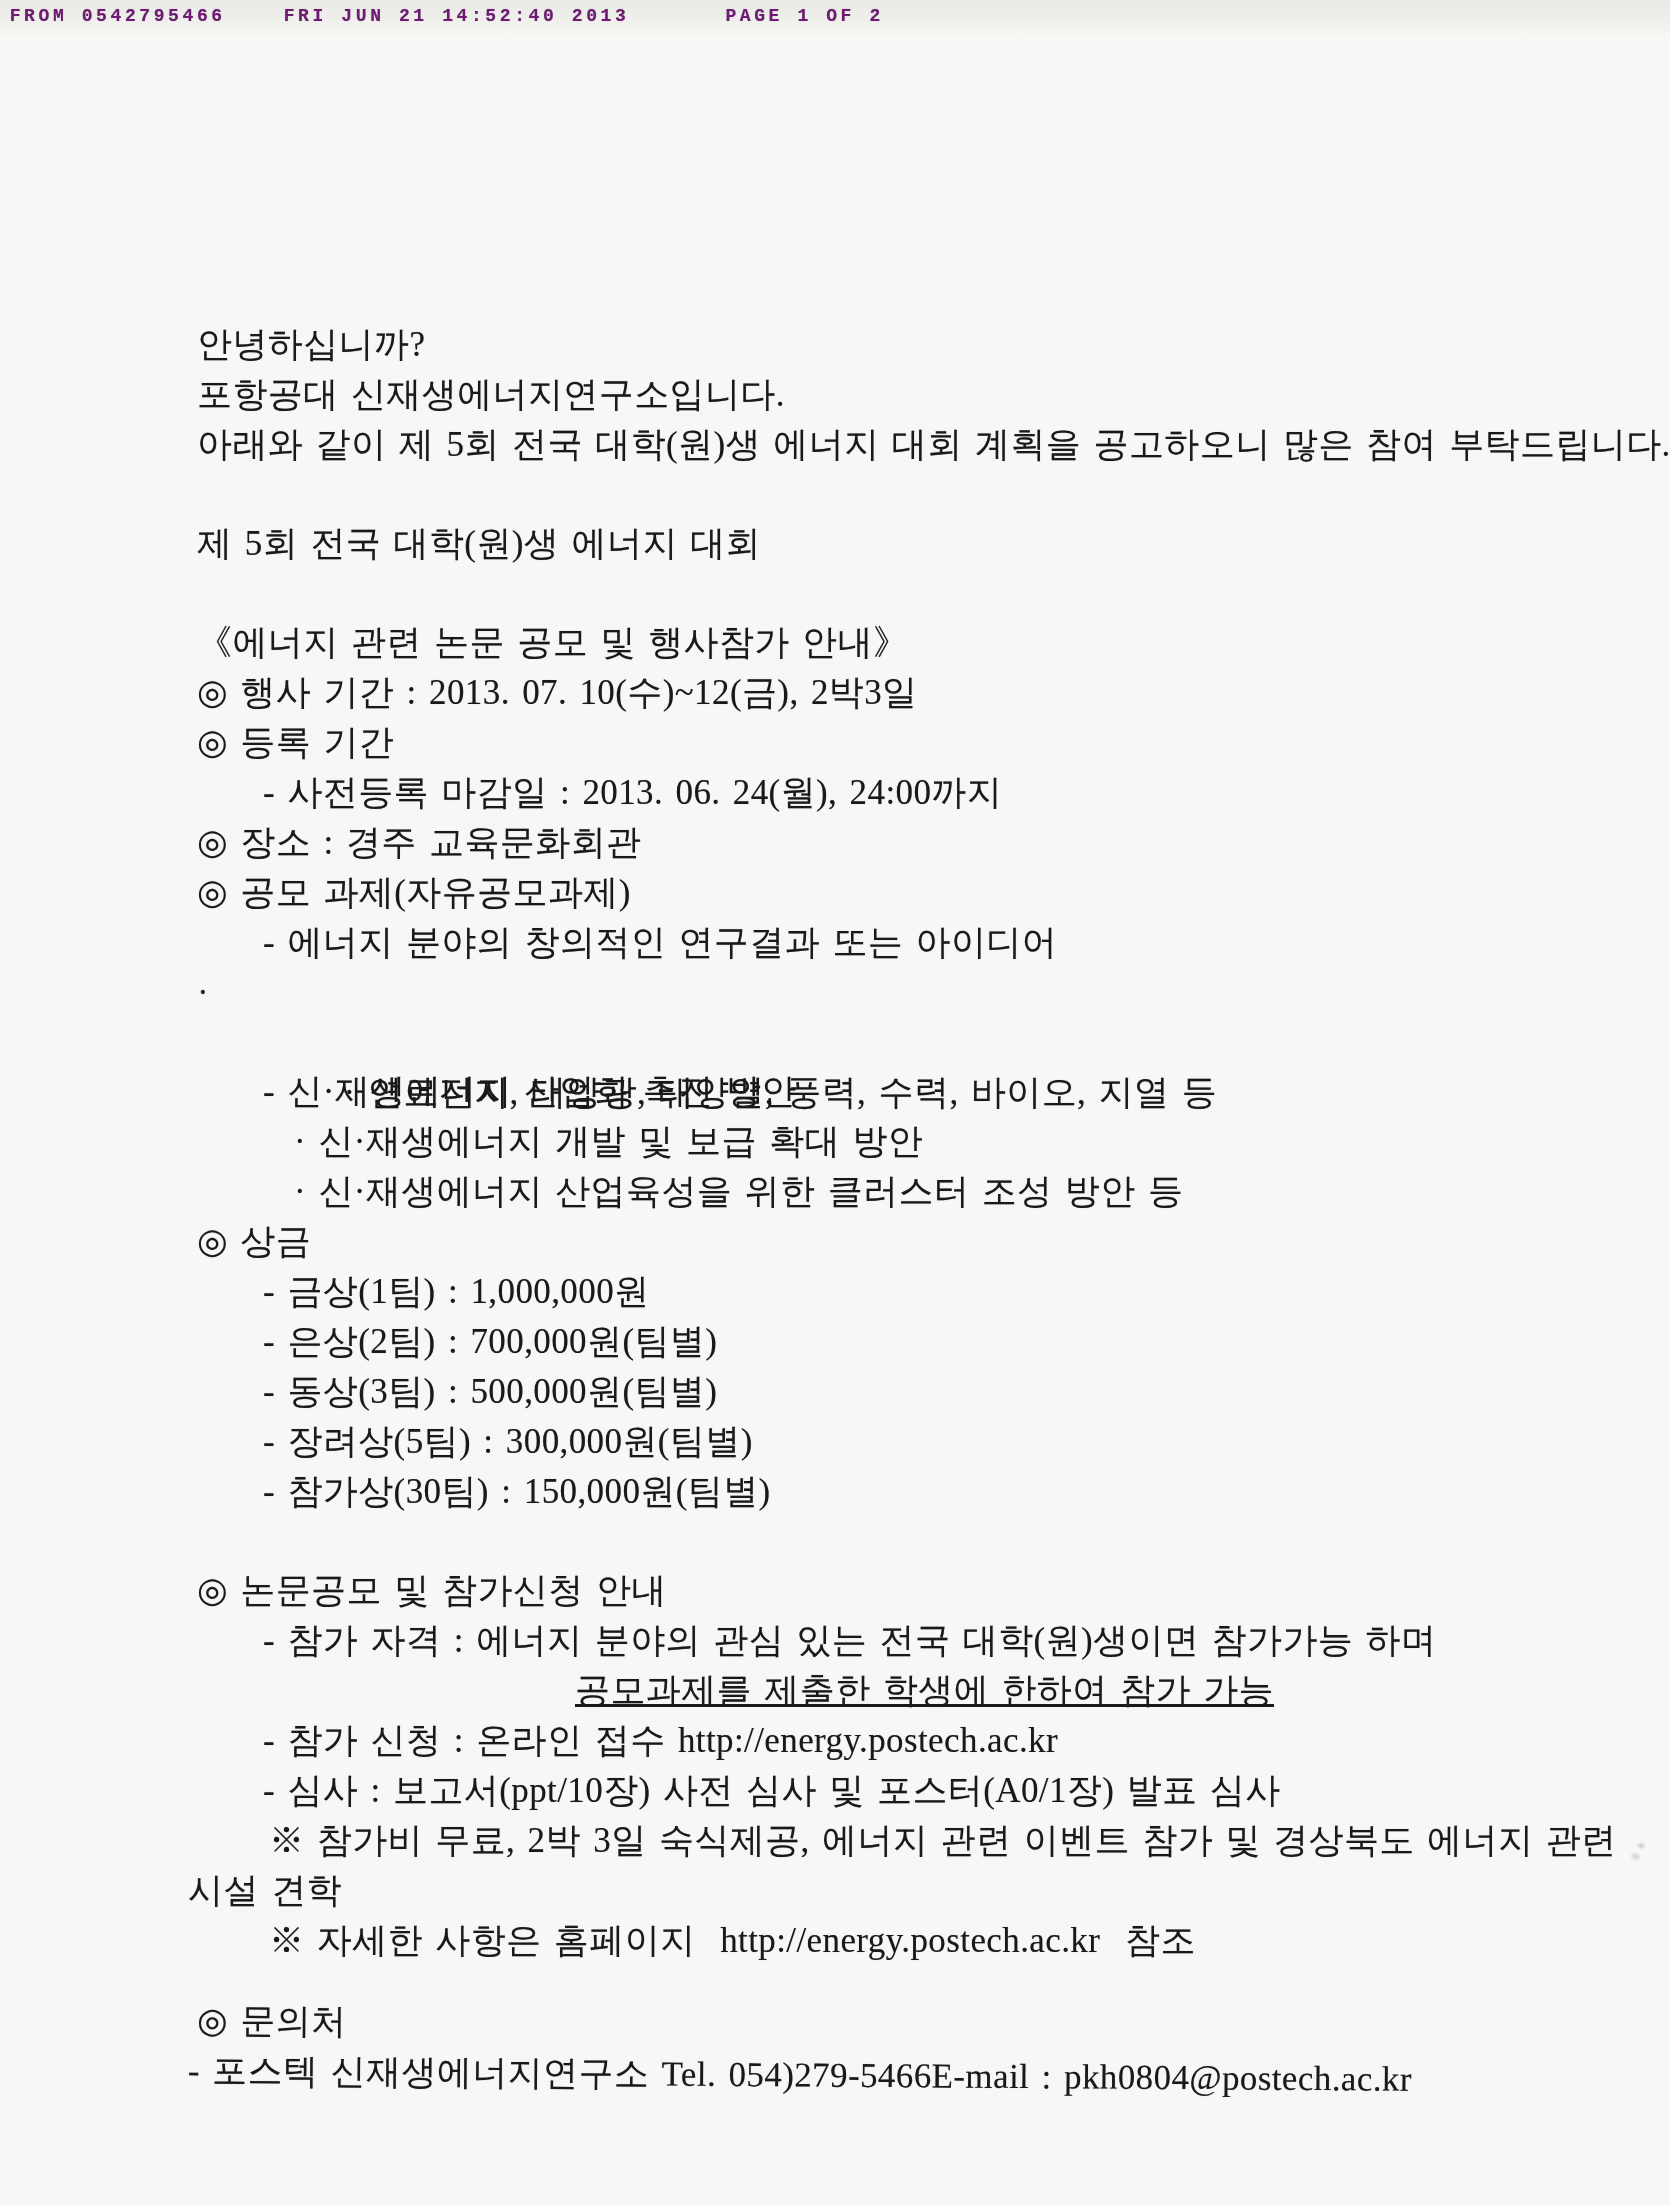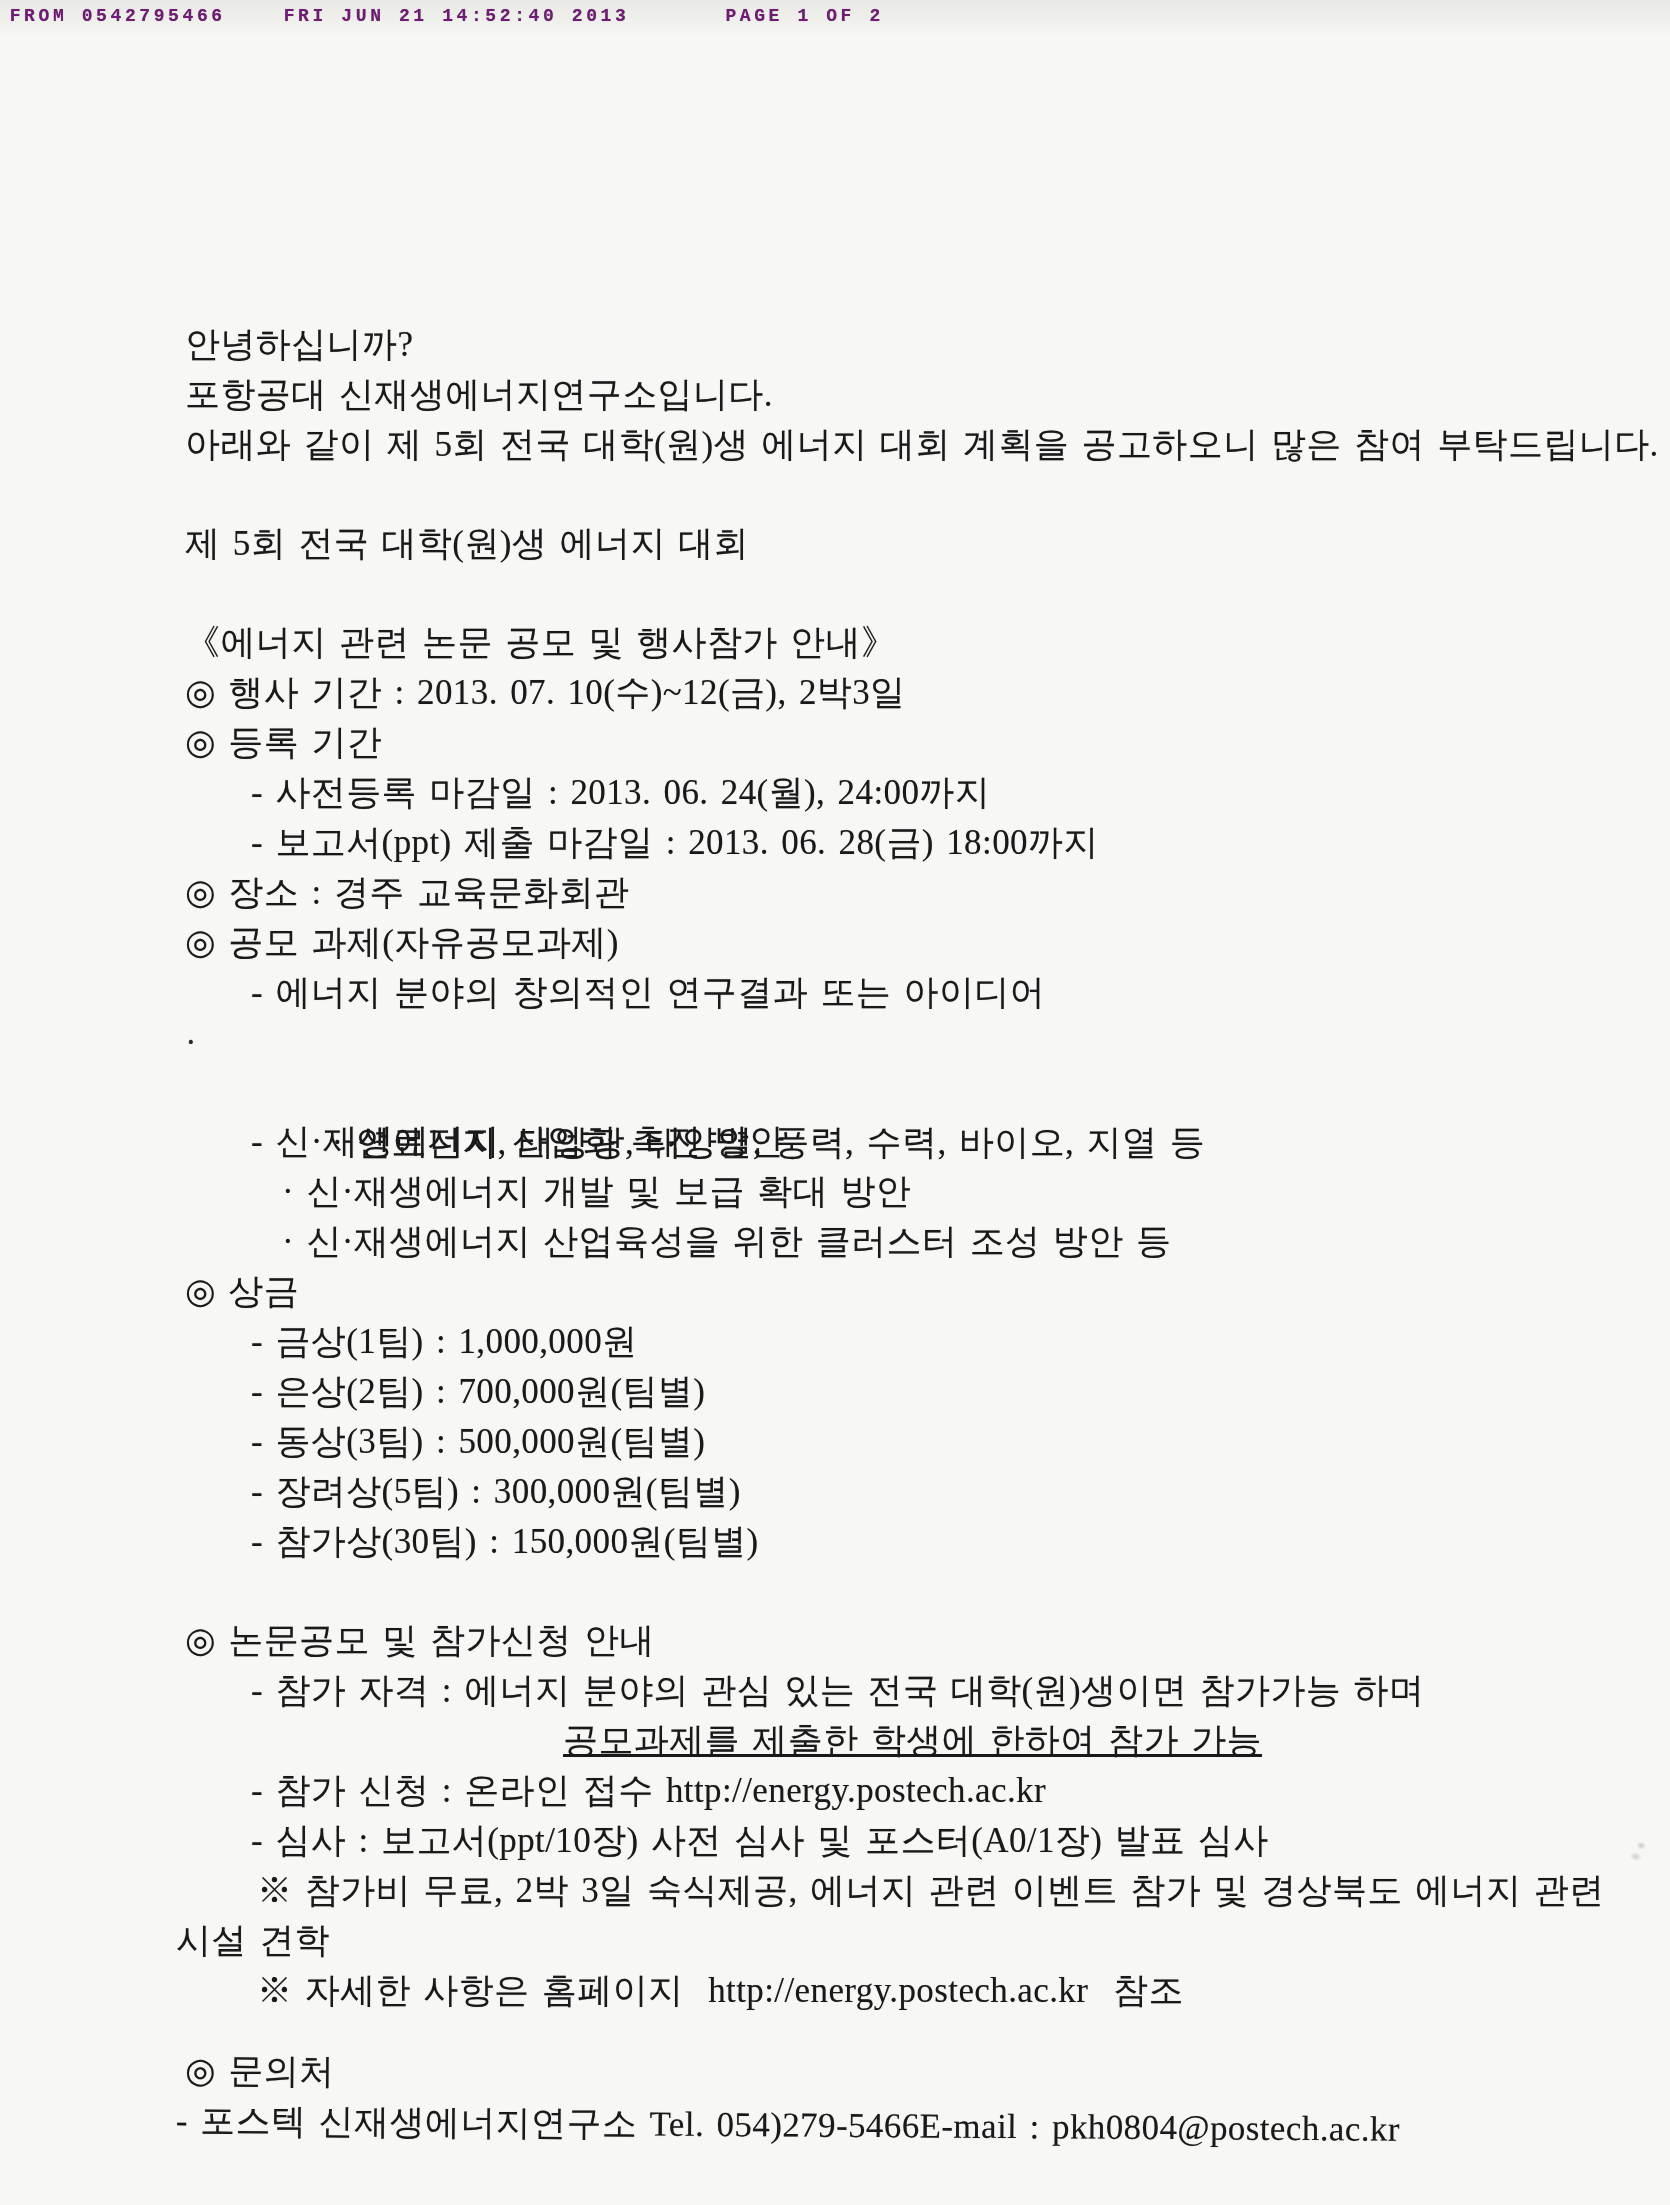--- a/index.html
+++ b/index.html
@@ -44,20 +44,21 @@
   .letter {
     position: absolute;
     top: 0; left: 0;
     width: 1491px;
     padding-top: 320px;
     font-size: 35px;
     line-height: 50px;
     letter-spacing: 0.4px;
     word-spacing: 3.2px;
     text-shadow: 0 0 0.8px rgba(25,25,25,.4);
+    padding-left: 12px;
   }
   .line {
     white-space: pre;
     height: 50px;
   }
   .ind-0    { padding-left: 185px; }  
   .ind-1    { padding-left: 251px; }  
   .ind-2    { padding-left: 282px; }  
   .ind-3    { padding-left: 563px; text-decoration: underline; }  
   .ind-left { padding-left: 176px; }  
@@ -110,21 +111,20 @@
 
   <div class="gap"></div>
   <div class="line ind-0">제 5회 전국 대학(원)생 에너지 대회</div>
 
   <div class="gap"></div>
   <div class="line ind-0">《에너지 관련 논문 공모 및 행사참가 안내》</div>
 
   <div class="line ind-0">◎ 행사 기간 : 2013. 07. 10(수)~12(금), 2박3일</div>
   <div class="line ind-0">◎ 등록 기간</div>
   <div class="line ind-1">- 사전등록 마감일 : 2013. 06. 24(월), 24:00까지</div>
-  <div class="line ind-1">- 보고서(ppt) 제출 마감일 : 2013. 06. 28(금) 18:00까지</div>
   <div class="line ind-0">◎ 장소 : 경주 교육문화회관</div>
   <div class="line ind-0">◎ 공모 과제(자유공모과제)</div>
   <div class="line ind-1">- 에너지 분야의 창의적인 연구결과 또는 아이디어</div>
   <div class="line ind-2 has-stray">
     <span class="stray-dot">·</span>
     <span>· 연료전지, 태양광, 태양열, 풍력, 수력, 바이오, 지열 등</span>
   </div>
 
   <div class="gap"></div>
   <div class="line ind-1">- 신·재생에너지 산업화 촉진 방안</div>

